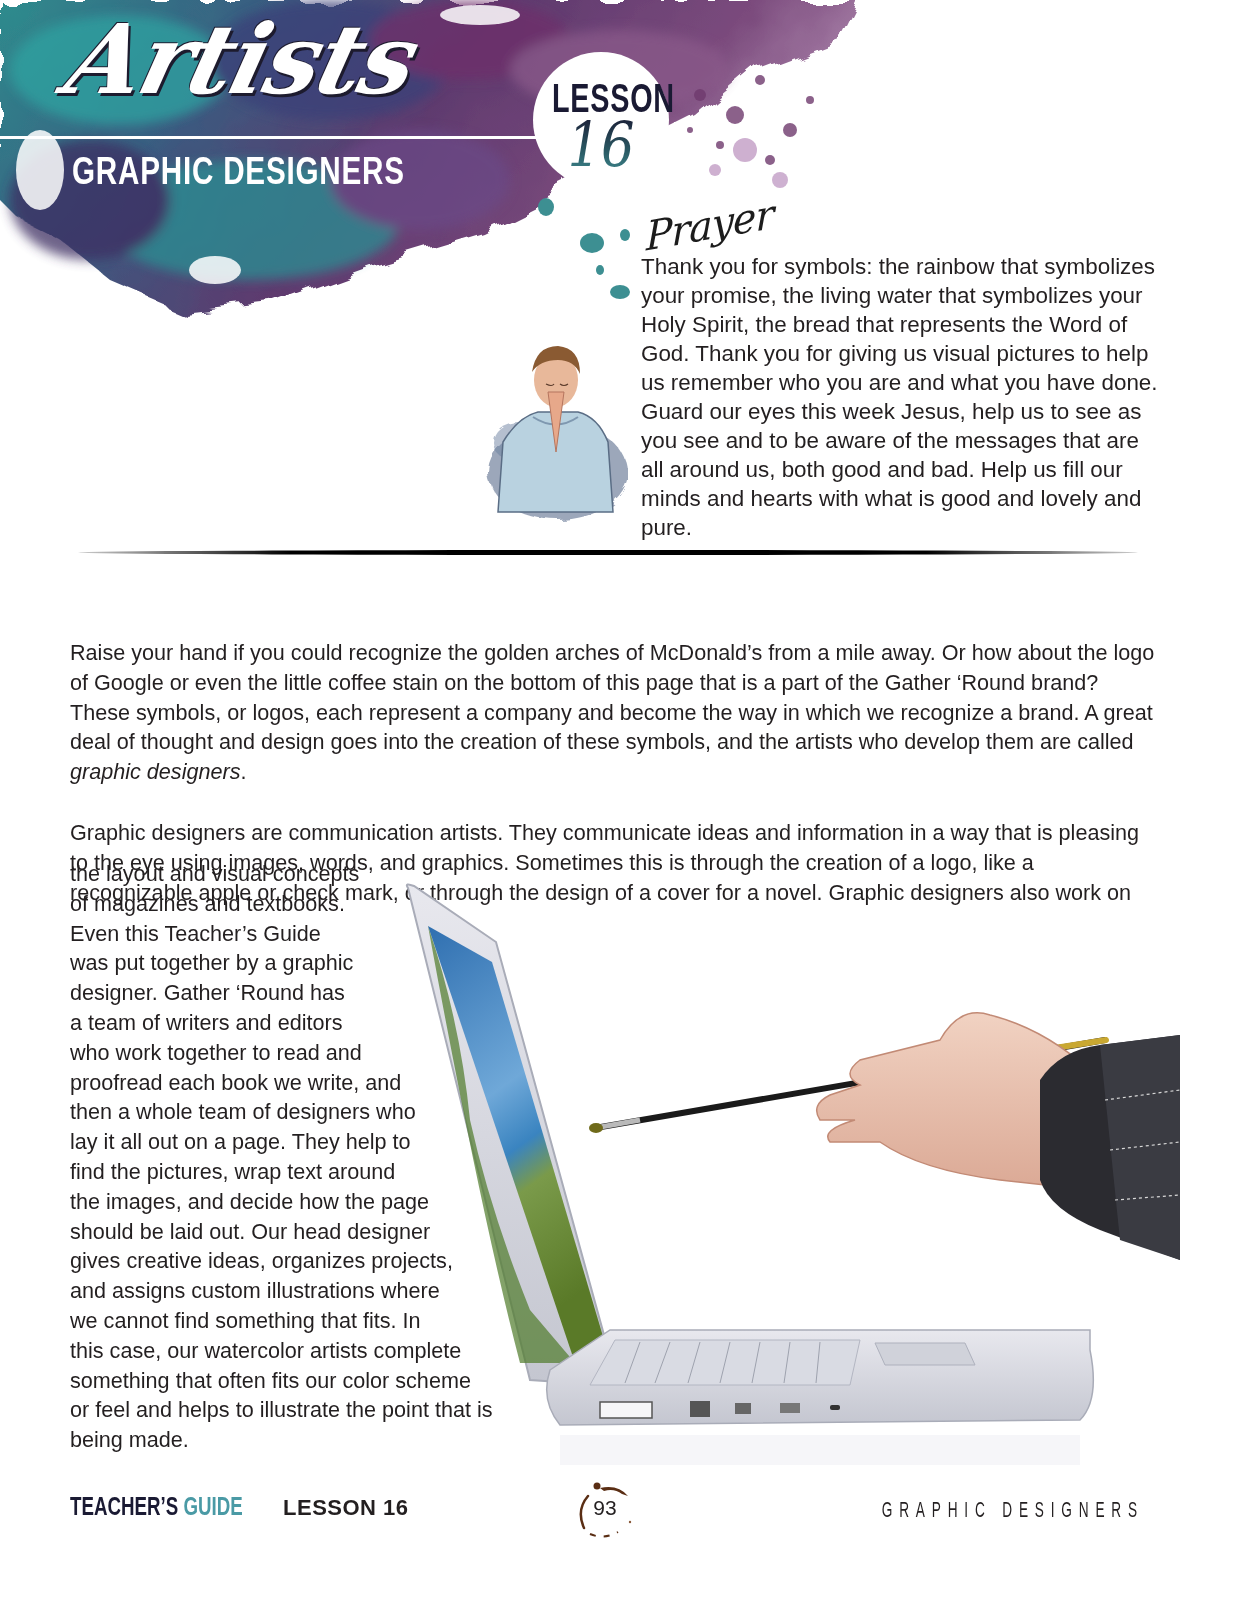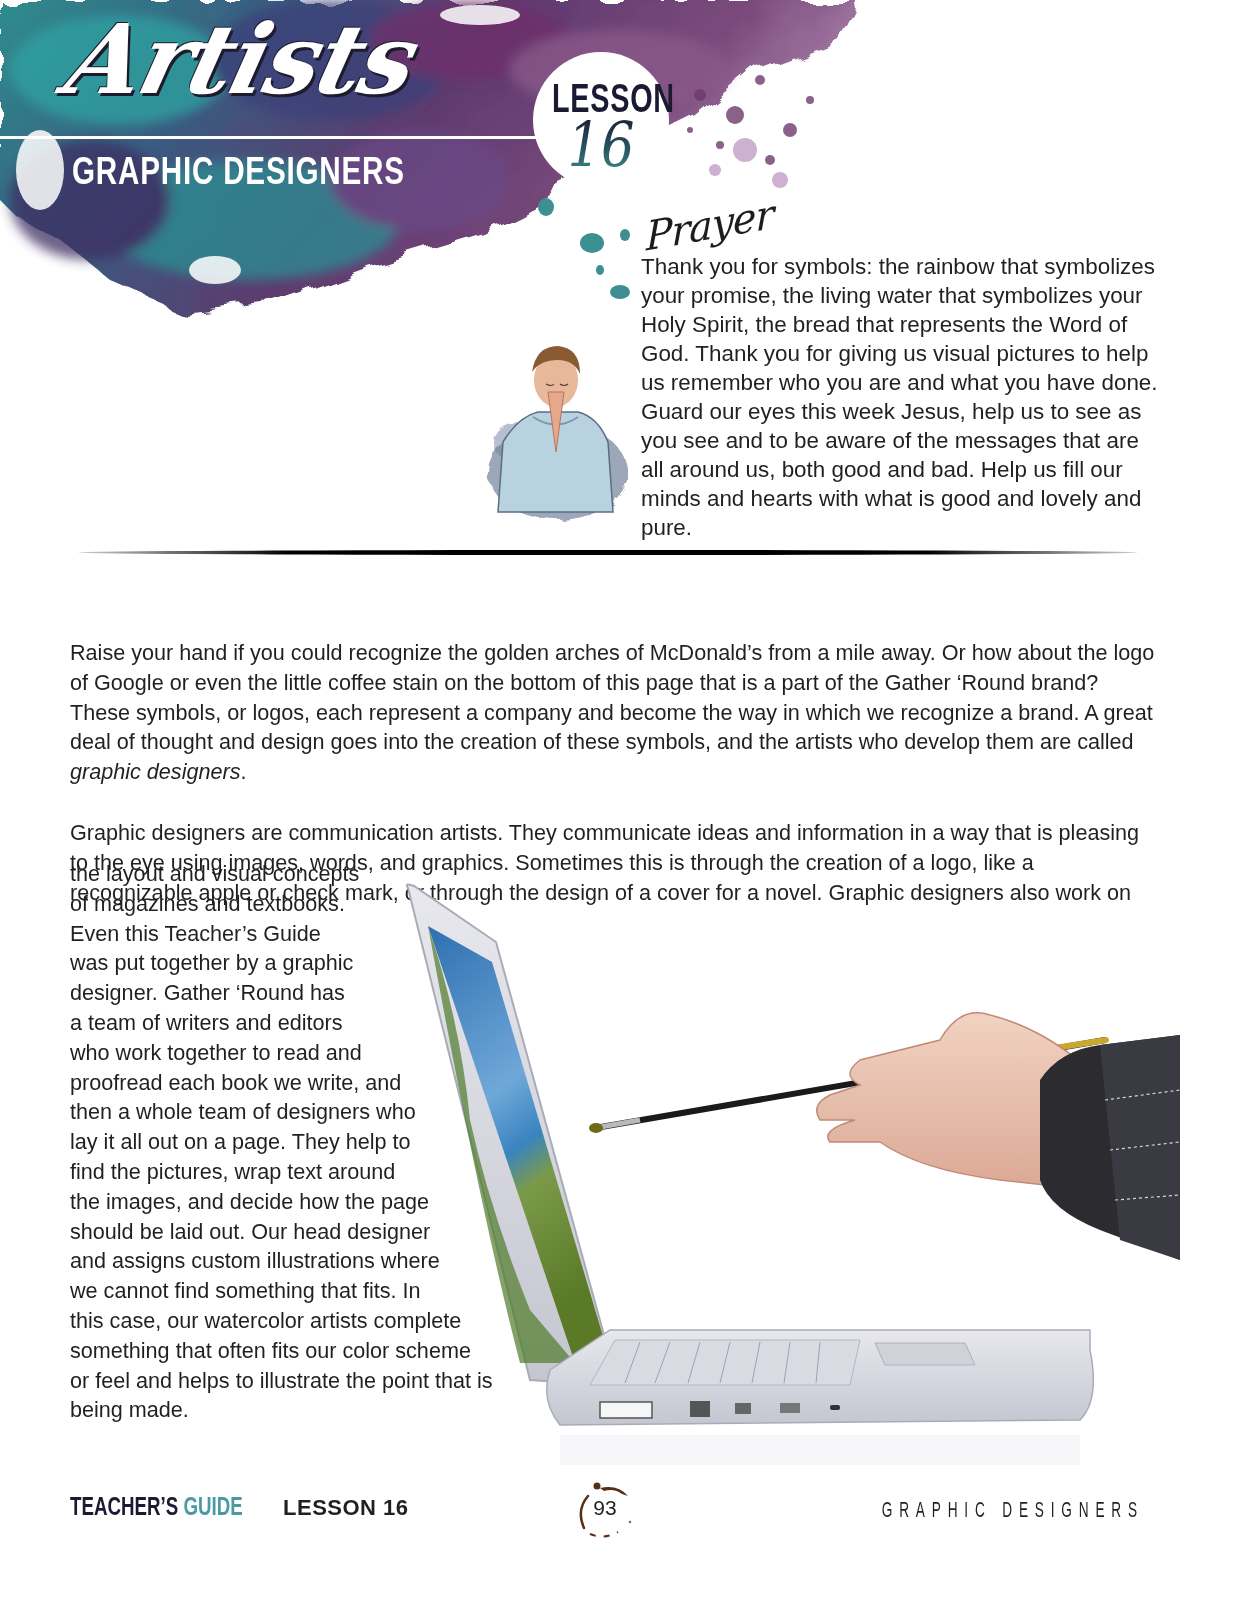--- a/index.html
+++ b/index.html
@@ -154,20 +154,21 @@
   <span>was put together by a graphic</span>
   <span>designer. Gather ‘Round has</span>
   <span>a team of writers and editors</span>
   <span>who work together to read and</span>
   <span>proofread each book we write, and</span>
   <span>then a whole team of designers who</span>
   <span>lay it all out on a page. They help to</span>
   <span>find the pictures, wrap text around</span>
   <span>the images, and decide how the page</span>
   <span>should be laid out. Our head designer</span>
+  <span>gives creative ideas, organizes projects,</span>
   <span>and assigns custom illustrations where</span>
   <span>we cannot find something that fits. In</span>
   <span>this case, our watercolor artists complete</span>
   <span>something that often fits our color scheme</span>
   <span>or feel and helps to illustrate the point that is</span>
   <span>being made.</span>
 </div>
 
 <svg class="laptop-art" viewBox="0 0 780 590">
   <defs>

